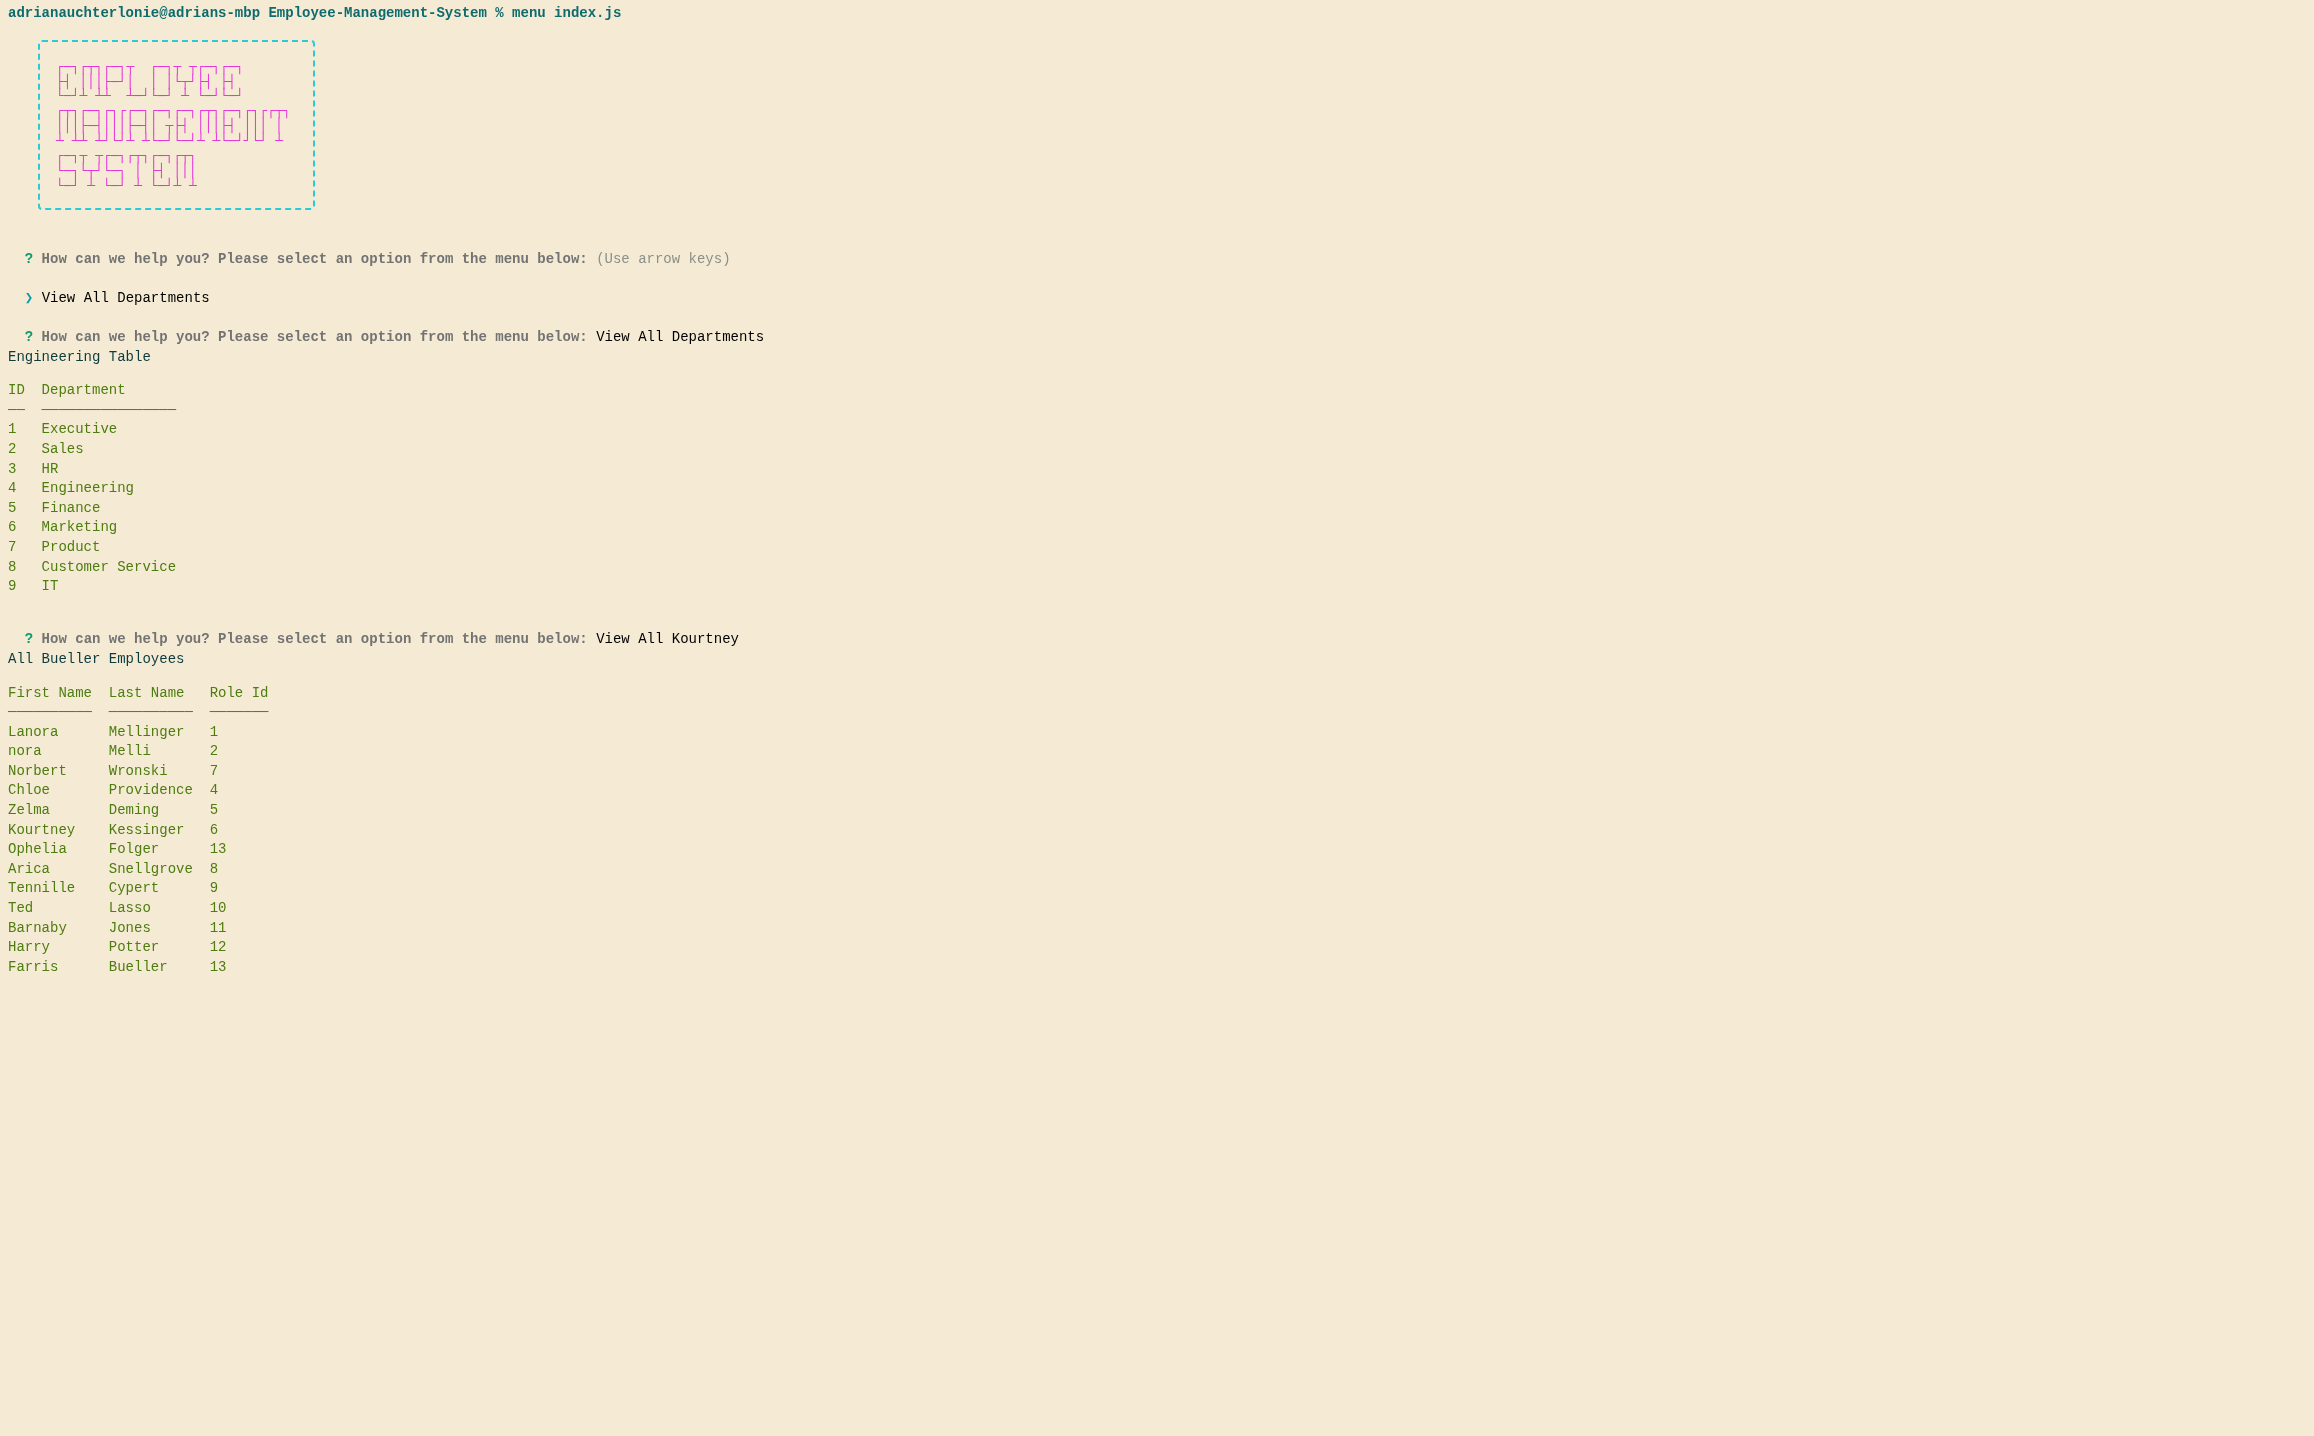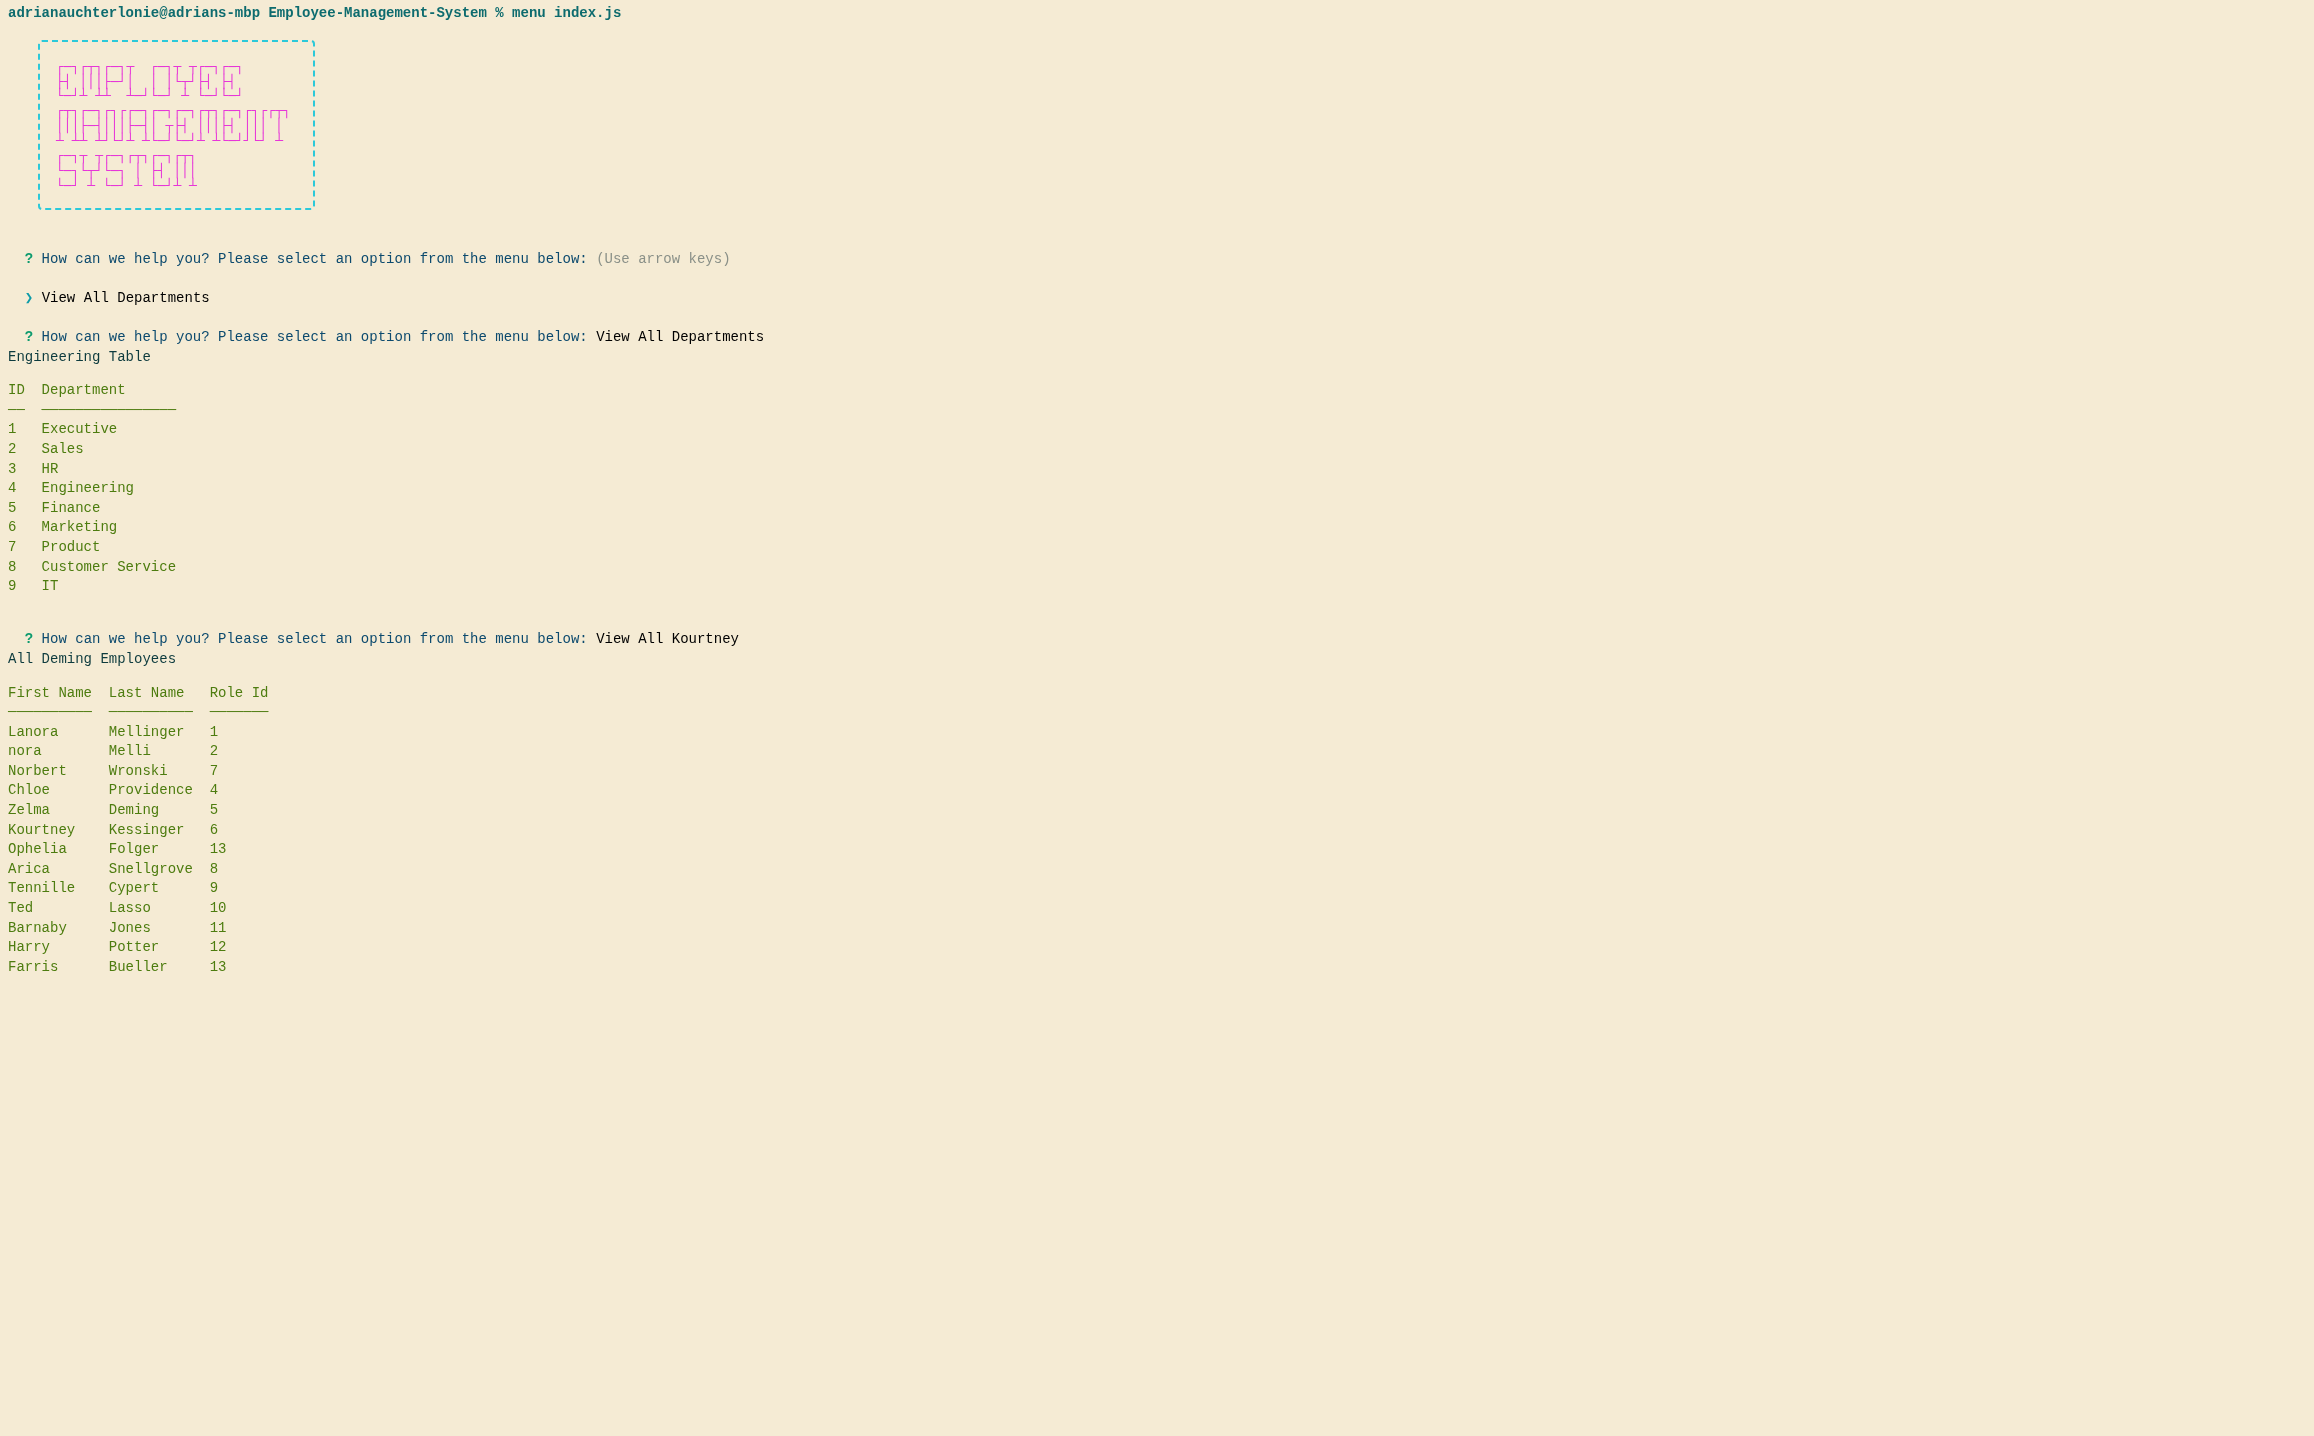--- a/index.html
+++ b/index.html
@@ -18,22 +18,22 @@
     }
     .prompt-line {
       color: #0d6b6e;
       font-weight: bold;
     }
     .question-mark {
       color: #0d9b6e;
       font-weight: bold;
     }
     .question-text {
-      color: #0c4a6e;
-      font-weight: normal;
+      color: #737373;
+      font-weight: bold;
     }
     .hint-text {
       color: #8a9088;
     }
     .cyan-text {
       color: #000000;
     }
     .pointer {
       color: #0d9ba8;
       font-weight: bold;
@@ -117,21 +117,21 @@
 7   Product
 8   Customer Service
 9   IT</pre>
 
 <div class="blank"></div>
 
 <div class="line">
   <span class="question-mark">?</span><span class="question-text"> How can we help you? Please select an option from the menu below: </span><span class="cyan-text">View All Kourtney</span>
 </div>
 
-<div class="line plain">All Deming Employees</div>
+<div class="line plain">All Bueller Employees</div>
 
 <div class="blank"></div>
 
 <div class="line table-block">First Name  Last Name   Role Id</div>
 <div class="line table-block">──────────  ──────────  ───────</div>
 <pre class="plain table-block">Lanora      Mellinger   1
 nora        Melli       2
 Norbert     Wronski     7
 Chloe       Providence  4
 Zelma       Deming      5

